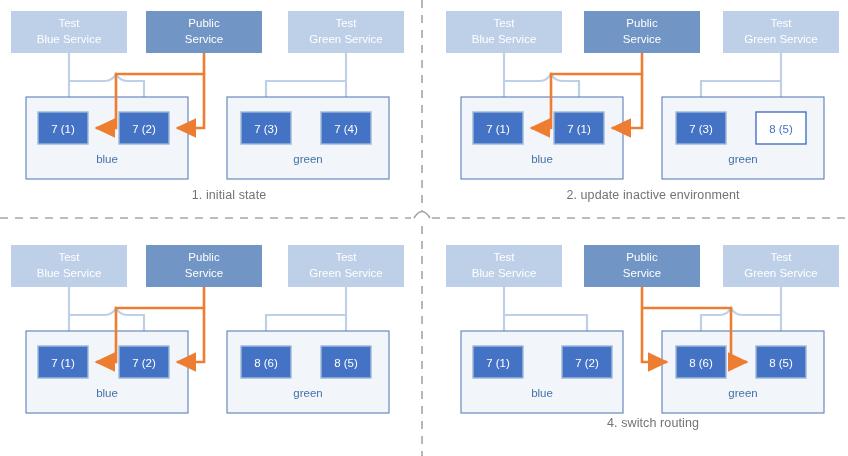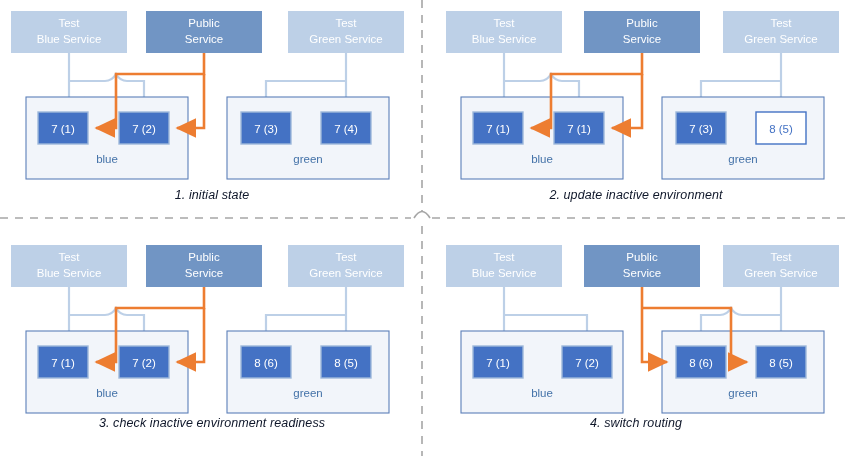--- a/index.html
+++ b/index.html
@@ -7,28 +7,27 @@
     width:848px;height:456px;
     font-family:"Liberation Sans", sans-serif;
     color:#4a6fa5;
     overflow:hidden;
   }
   #stage{position:relative;width:848px;height:332px;}
   .quad{position:absolute;width:424px;height:228px;}
   .quad svg{display:block;}
   .caption{
     position:absolute;
-    left:0;width:424px;
+    left:17px;width:424px;
     top:188px;
     text-align:center;
     font-size:12.5px;
-    color:#0f172a;
+    color:#737373;
     letter-spacing:.1px;
     white-space:nowrap;
-    font-style:italic;
   }
   .divider{position:absolute;pointer-events:none;}
   text{font-family:"Liberation Sans", sans-serif;}
 </style>
 </head>
 <body>
 
 <div id="stage">
 
   <svg class="divider" width="848" height="456" style="left:0;top:0;">
@@ -240,21 +239,20 @@
       <g>
         <rect x="321" y="118" width="50" height="32" fill="#4472c4" stroke="#9eb8da" stroke-width="1.4"></rect>
         <text x="346" y="139" text-anchor="middle" font-size="11.5" fill="#ffffff">8 (5)</text>
       </g>
 
       <g fill="none" stroke="#ed7d31" stroke-width="2.6">
         <path d="M204,59 L204,80 L116,80 L116,134 L96,134" marker-end="url(#or3)"></path>
         <path d="M204,80 L204,134 L177,134" marker-end="url(#or3)"></path>
       </g>
     </svg>
-    <div class="caption">3. check inactive environment readiness</div>
   </div>
 
   <div class="quad" style="left:424px;top:228px;">
     <svg width="424" height="228" viewBox="0 0 424 228">
       <defs>
         <marker id="lt4" markerWidth="9" markerHeight="9" refX="4.2" refY="7.4" orient="auto">
           <path d="M0.4,0 L8,0 L4.2,8 Z" fill="#bdd0e7"></path>
         </marker>
         <marker id="or4" markerWidth="9" markerHeight="9" refX="7.4" refY="4.2" orient="auto">
           <path d="M0,0.4 L0,8 L8,4.2 Z" fill="#ed7d31"></path>

